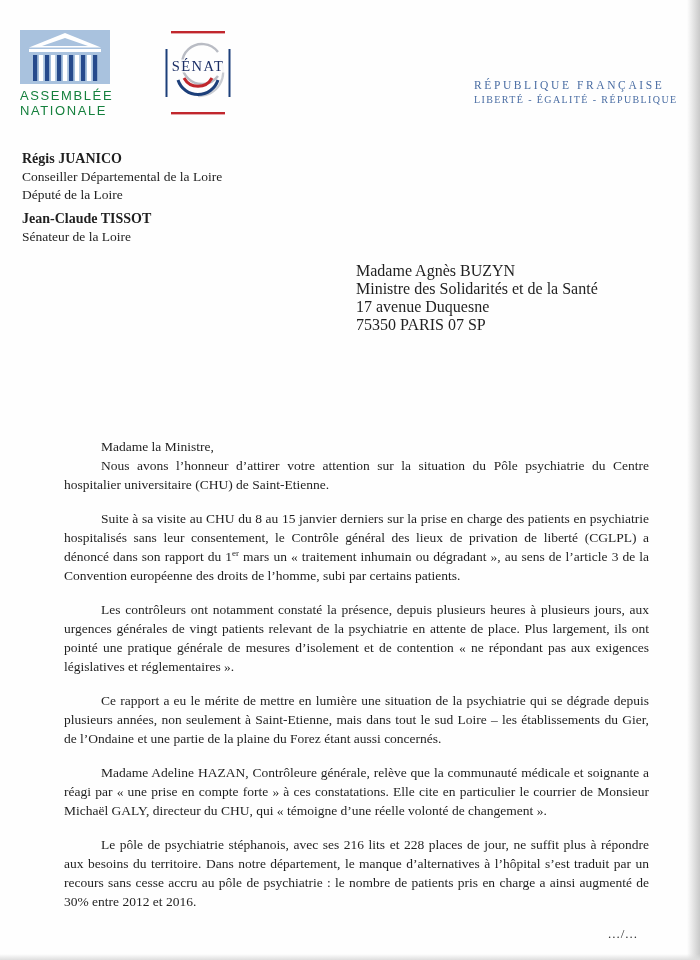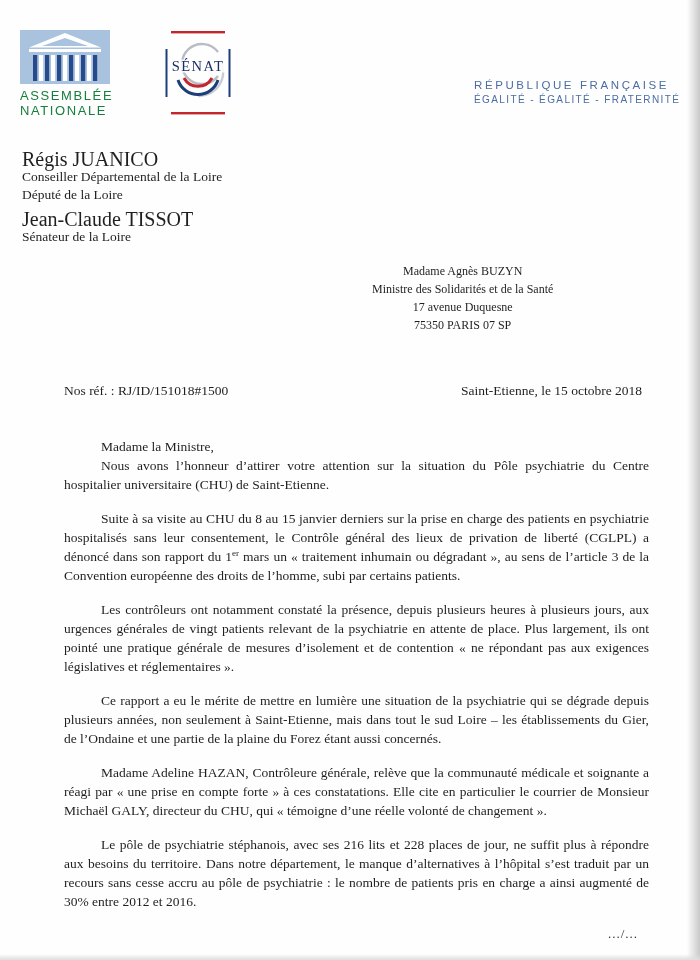--- a/index.html
+++ b/index.html
@@ -34,32 +34,32 @@
     font-size: 13px;
     letter-spacing: 1.6px;
     line-height: 15px;
     white-space: nowrap;
   }
   .senat-logo { position: absolute; left: 162px; top: 28px; }
   .republique {
     position: absolute; left: 474px; top: 78px; width: 190px;
     text-align: center;
     color: #4a6da3;
-    font-family: Liberation Sans, sans-serif;
+    font-family: Liberation Serif, serif;
   }
   .republique .rf1 { font-size: 11.5px; letter-spacing: 2.6px; line-height: 15px; white-space: nowrap; }
   .republique .rf2 { font-size: 10px; letter-spacing: 1.4px; line-height: 14px; white-space: nowrap; }
 
   
   .sender { position: absolute; left: 22px; top: 150px; font-size: 13.5px; line-height: 18px; }
-  .sender .name { font-weight: normal; font-size: 20px; }
+  .sender .name { font-weight: bold; font-size: 14px; }
   .sender .block2 { margin-top: 6px; }
 
   
-  .recipient { position: absolute; left: 372px; top: 262px; font-size: 12px; line-height: 18px; text-align: center; }
+  .recipient { position: absolute; left: 356px; top: 262px; font-size: 16px; line-height: 18px; }
 
   
   .refline {
     position: absolute; left: 64px; right: 58px; top: 383px;
     display: flex; justify-content: space-between;
     font-size: 13.5px;
   }
 
   
   .body {
@@ -115,42 +115,38 @@
       <path d="M 58,32 A 24,24 0 0 1 36,68" fill="none" stroke="#c9ccd2" stroke-width="2.2"></path>
       <rect x="7" y="31.5" width="58" height="13" fill="#fefefe" opacity="0.88"></rect>
       <path d="M 22,50 A 16,16 0 0 0 50,50" fill="none" stroke="#c1272d" stroke-width="3"></path>
       <path d="M 16,52 A 21,21 0 0 0 56,52" fill="none" stroke="#1c3f7a" stroke-width="3"></path>
       <text x="36" y="42.5" text-anchor="middle" font-family="Liberation Serif, serif" font-size="14.5" letter-spacing="1.5" fill="#1b2e66">SÉNAT</text>
     </svg>
   </div>
 
   <div class="republique">
     <div class="rf1">RÉPUBLIQUE FRANÇAISE</div>
-    <div class="rf2">ÉGALITÉ - ÉGALITÉ - FRATERNITÉ</div>
+    <div class="rf2">LIBERTÉ - ÉGALITÉ - RÉPUBLIQUE</div>
   </div>
 
   <div class="sender">
     <div class="name">Régis JUANICO</div>
     <div>Conseiller Départemental de la Loire</div>
     <div>Député de la Loire</div>
     <div class="name block2">Jean-Claude TISSOT</div>
     <div>Sénateur de la Loire</div>
   </div>
 
   <div class="recipient">
     <div>Madame Agnès BUZYN</div>
     <div>Ministre des Solidarités et de la Santé</div>
     <div>17 avenue Duquesne</div>
     <div>75350 PARIS 07 SP</div>
   </div>
 
-  <div class="refline">
-    <span>Nos réf. : RJ/ID/151018#1500</span>
-    <span>Saint-Etienne, le 15 octobre 2018</span>
-  </div>
 
   <div class="body">
     <div class="salutation">Madame la Ministre,</div>
     <p>Nous avons l’honneur d’attirer votre attention sur la situation du Pôle psychiatrie du Centre hospitalier universitaire (CHU) de Saint-Etienne.</p>
     <p><span>Suite à sa visite au CHU du 8 au 15 janvier derniers sur la prise en charge des patients en psychiatrie hospitalisés sans leur consentement, le Contrôle général des lieux de privation de liberté (CGLPL) a dénoncé dans son rapport du 1</span><sup>er</sup><span> mars un « traitement inhumain ou dégradant », au sens de l’article 3 de la Convention européenne des droits de l’homme, subi par certains patients.</span></p>
     <p>Les contrôleurs ont notamment constaté la présence, depuis plusieurs heures à plusieurs jours, aux urgences générales de vingt patients relevant de la psychiatrie en attente de place. Plus largement, ils ont pointé une pratique générale de mesures d’isolement et de contention « ne répondant pas aux exigences législatives et réglementaires ».</p>
     <p>Ce rapport a eu le mérite de mettre en lumière une situation de la psychiatrie qui se dégrade depuis plusieurs années, non seulement à Saint-Etienne, mais dans tout le sud Loire – les établissements du Gier, de l’Ondaine et une partie de la plaine du Forez étant aussi concernés.</p>
     <p>Madame Adeline HAZAN, Contrôleure générale, relève que la communauté médicale et soignante a réagi par « une prise en compte forte » à ces constatations. Elle cite en particulier le courrier de Monsieur Michaël GALY, directeur du CHU, qui « témoigne d’une réelle volonté de changement ».</p>
     <p>Le pôle de psychiatrie stéphanois, avec ses 216 lits et 228 places de jour, ne suffit plus à répondre aux besoins du territoire. Dans notre département, le manque d’alternatives à l’hôpital s’est traduit par un recours sans cesse accru au pôle de psychiatrie : le nombre de patients pris en charge a ainsi augmenté de 30% entre 2012 et 2016.</p>
   </div>

